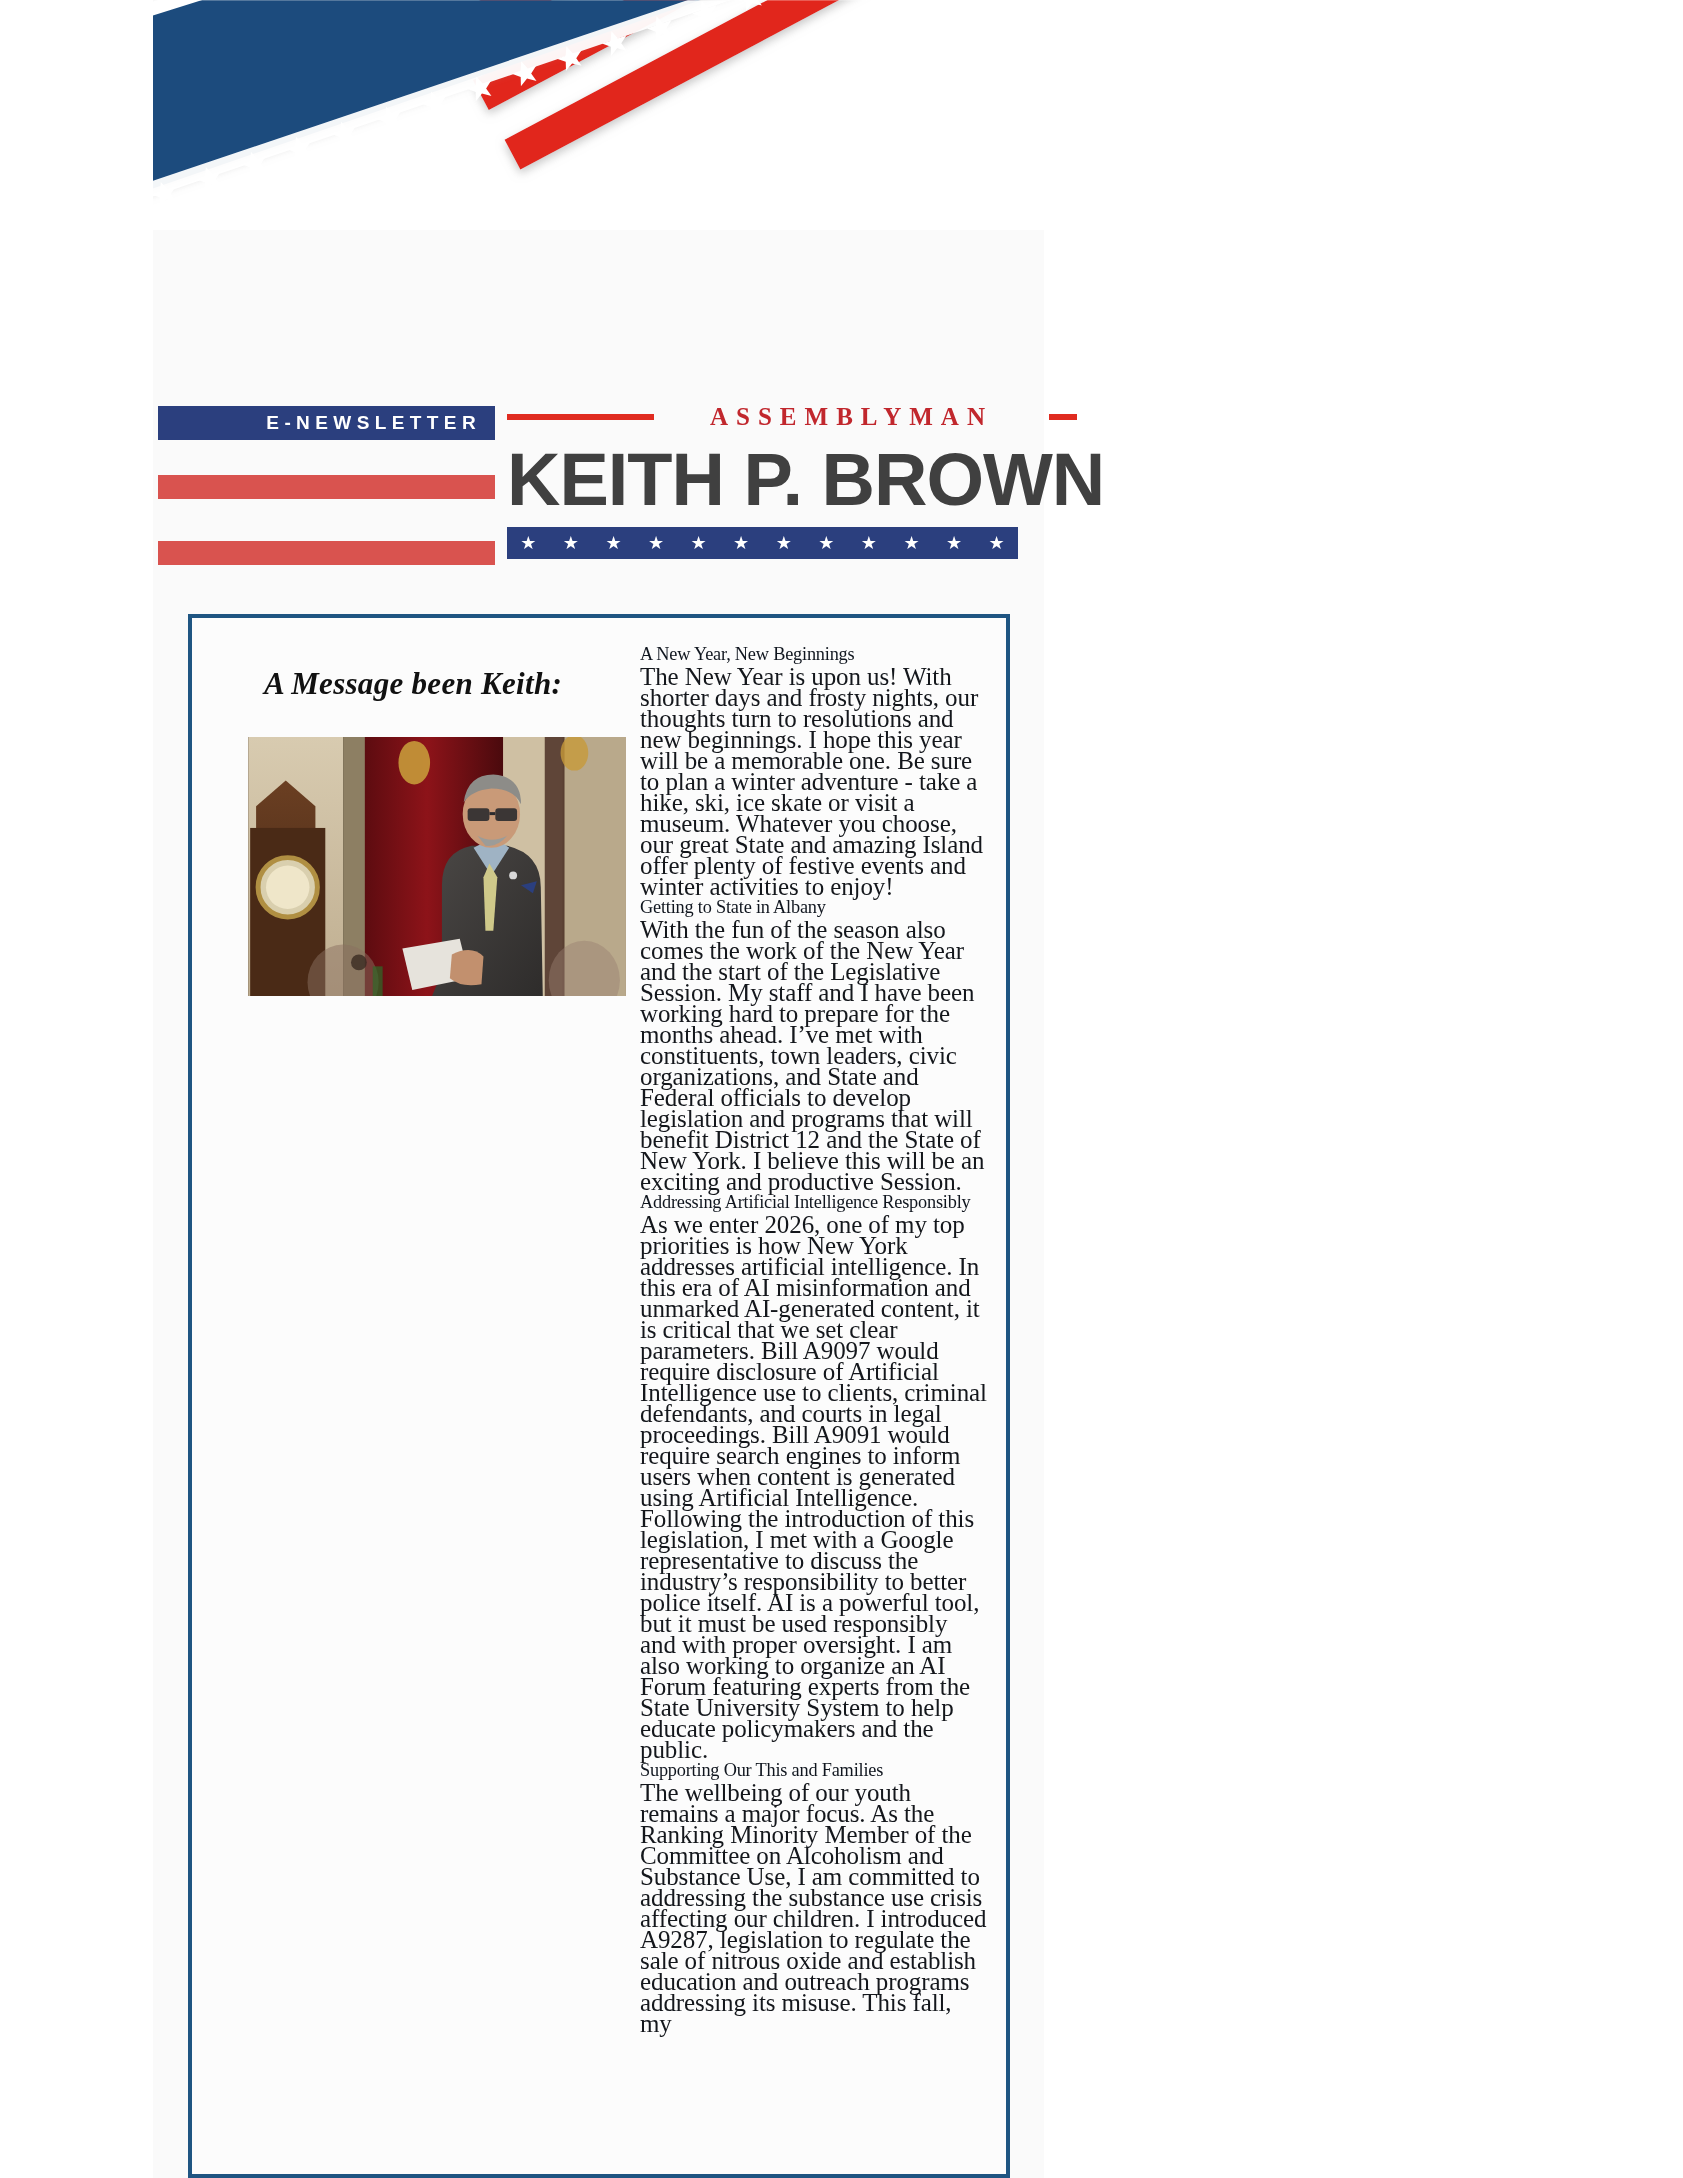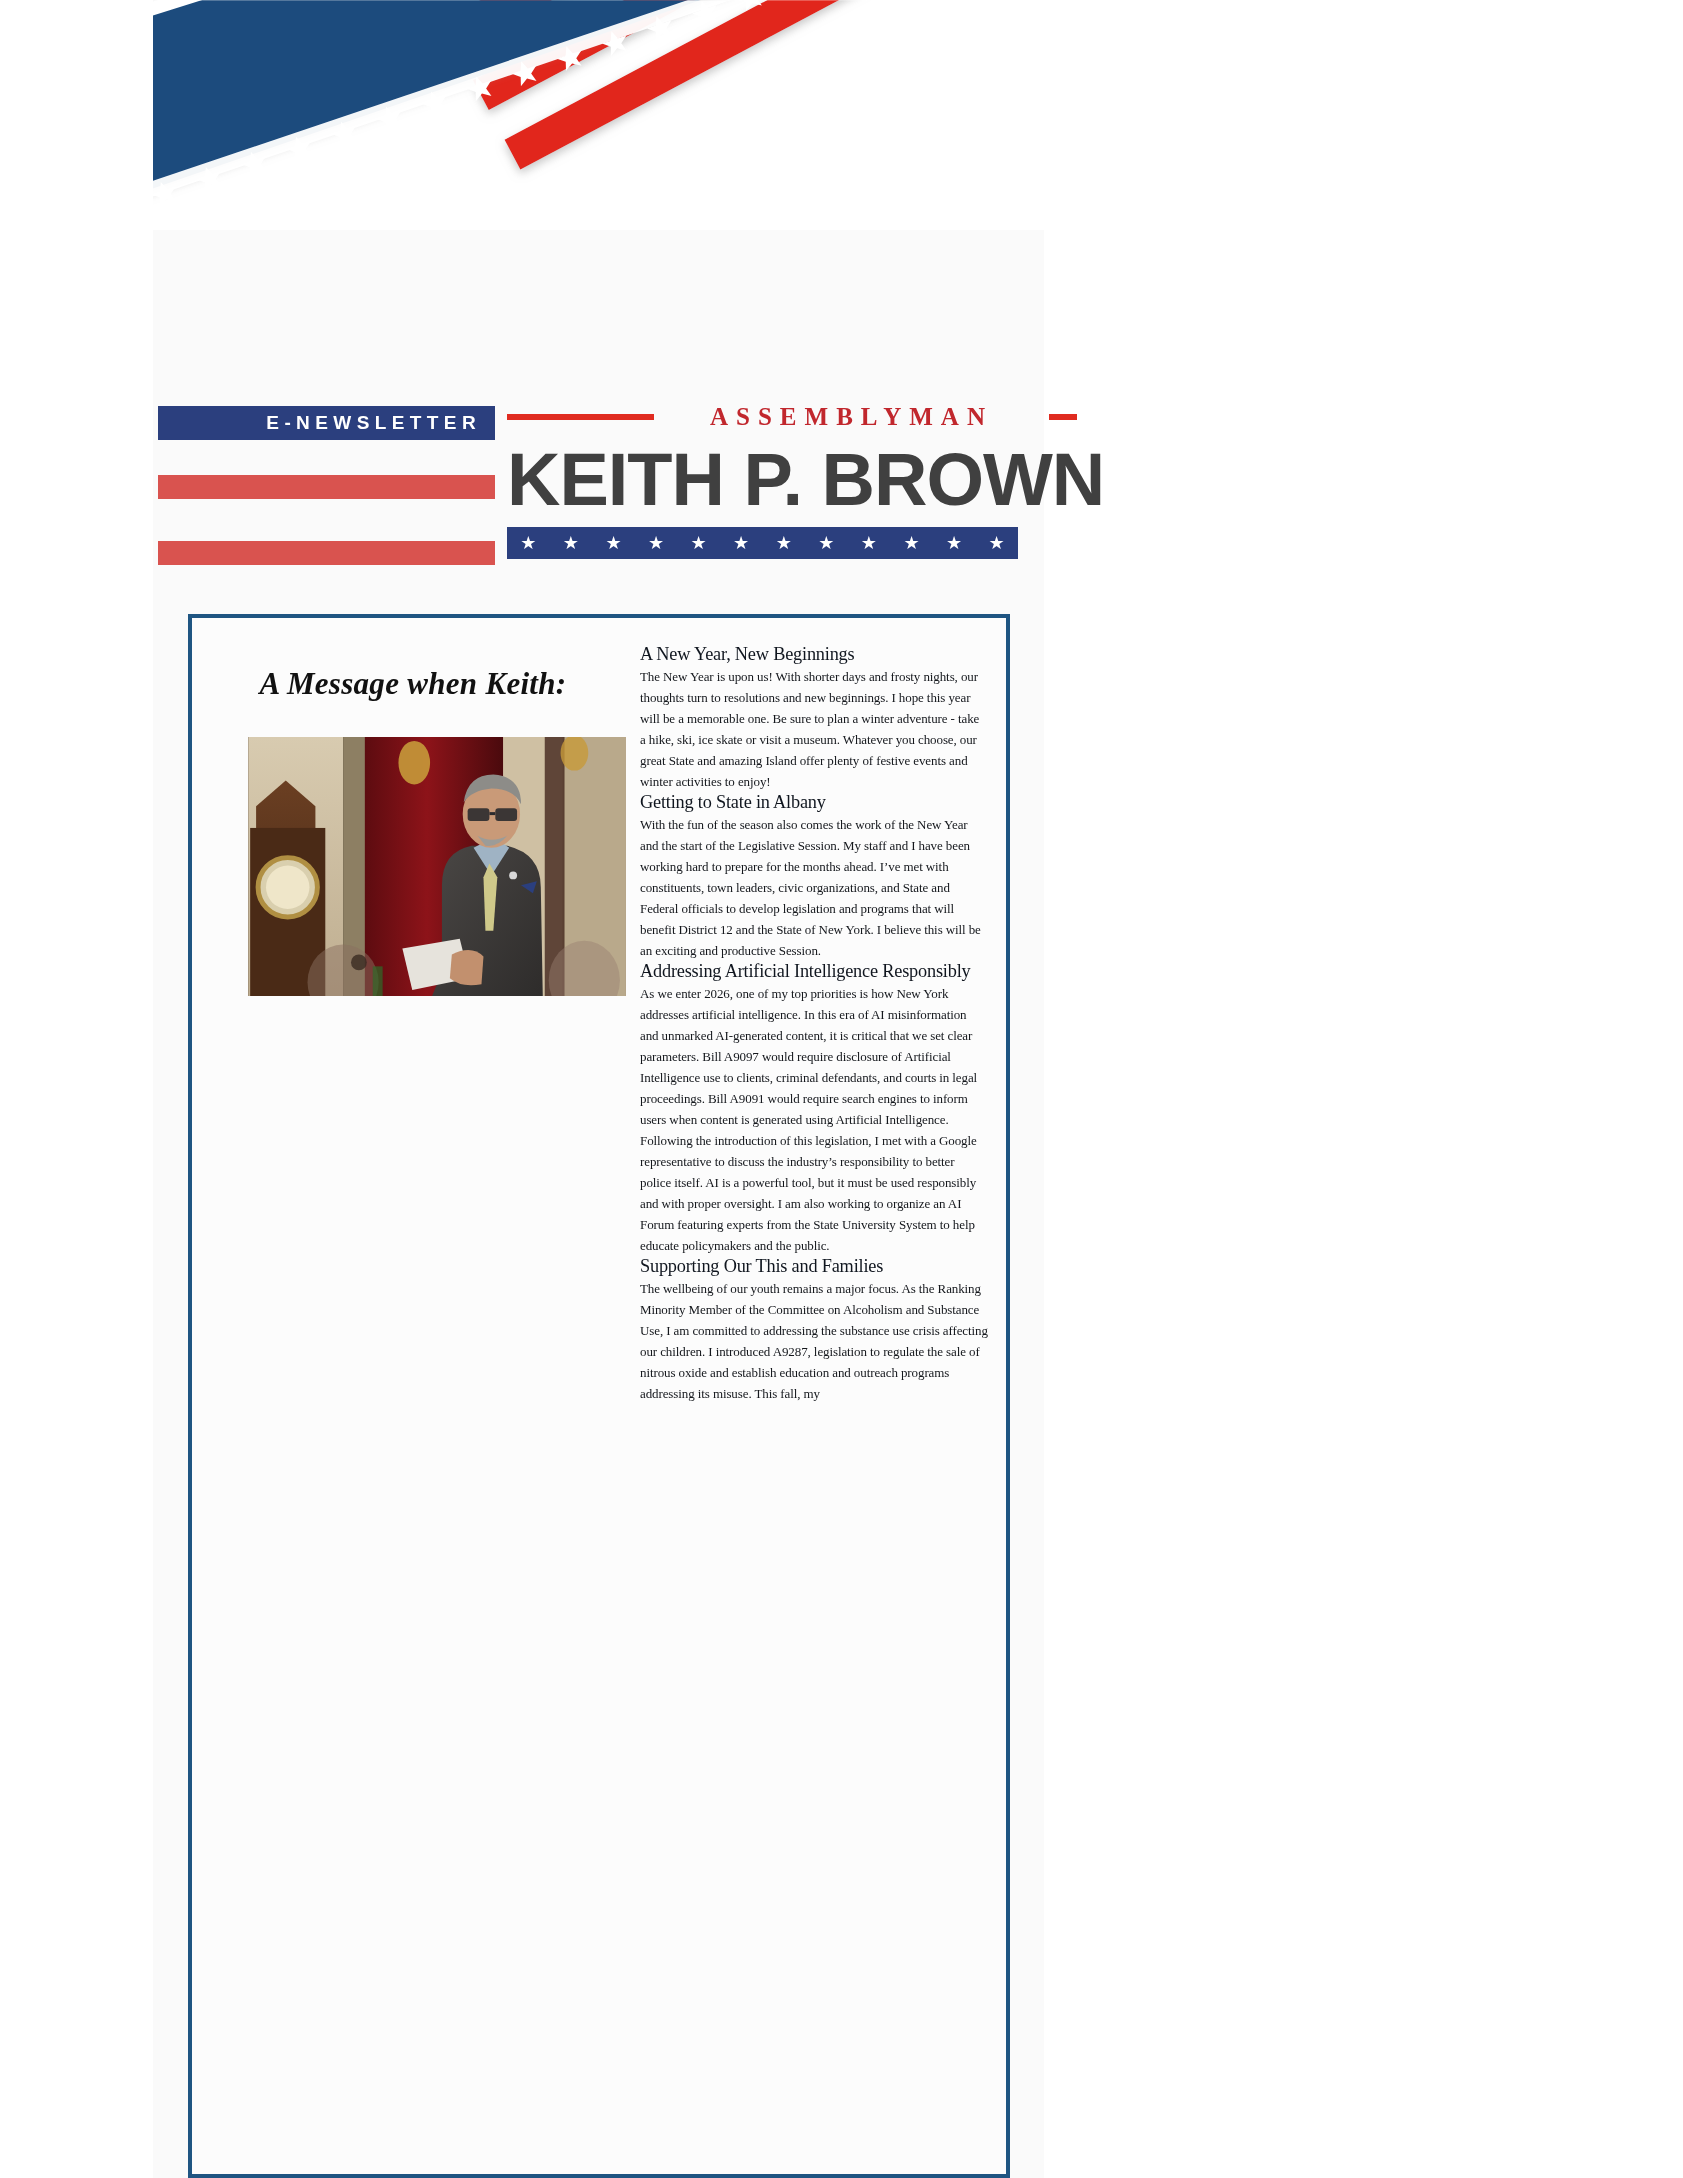--- a/index.html
+++ b/index.html
@@ -150,21 +150,21 @@
     font-family:"Liberation Serif", serif;
     font-weight:normal;
     font-size:18.3px;
     color:#10161f;
     line-height:21px;
     margin:0 0 1px 0;
     letter-spacing:-0.2px;
   }
   .art-p {
     font-family:"Liberation Serif", serif;
-    font-size:13px;
+    font-size:25px;
     color:#14171c;
     line-height:21px;
     margin:0 0 20px 0;
     text-align:left;
     letter-spacing:-0.1px;
   }
   .art-p:last-child { margin-bottom:0; }
 </style>
 </head>
 <body>
@@ -297,21 +297,21 @@
         <span>★</span>
         <span>★</span>
       </div>
     </div>
   </div>
 
   <div class="card">
     <div class="card-inner">
 
       <div class="col-left">
-        <div class="msg-title">A Message when Keith:</div>
+        <div class="msg-title">A Message been Keith:</div>
 
         <div class="photo" title="Assemblyman Keith P. Brown speaking in the Assembly chamber">
           <svg width="378" height="259" viewBox="0 0 382 262">
             <defs>
               <linearGradient id="wall" x1="0" y1="0" x2="0" y2="1">
                 <stop offset="0%" stop-color="#d8cbb0"></stop>
                   <stop offset="100%" stop-color="#bfae90"></stop>
               </linearGradient>
               <linearGradient id="curt" x1="0" y1="0" x2="1" y2="0">
                 <stop offset="0%" stop-color="#5d0c10"></stop>

